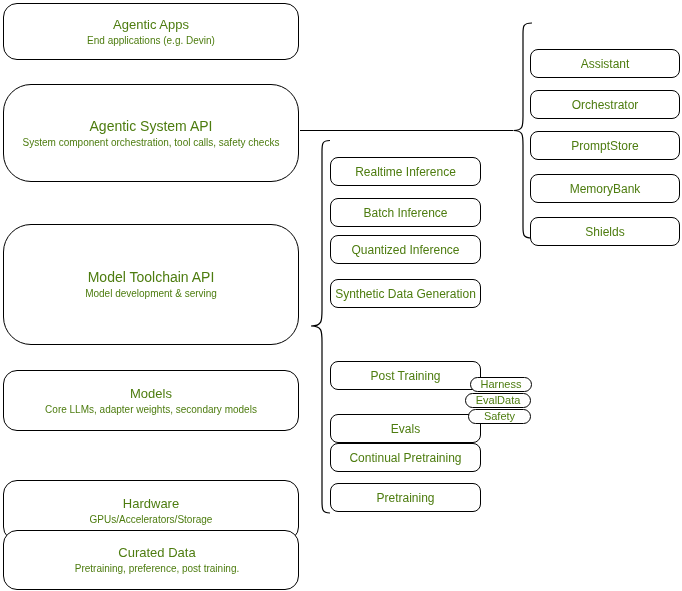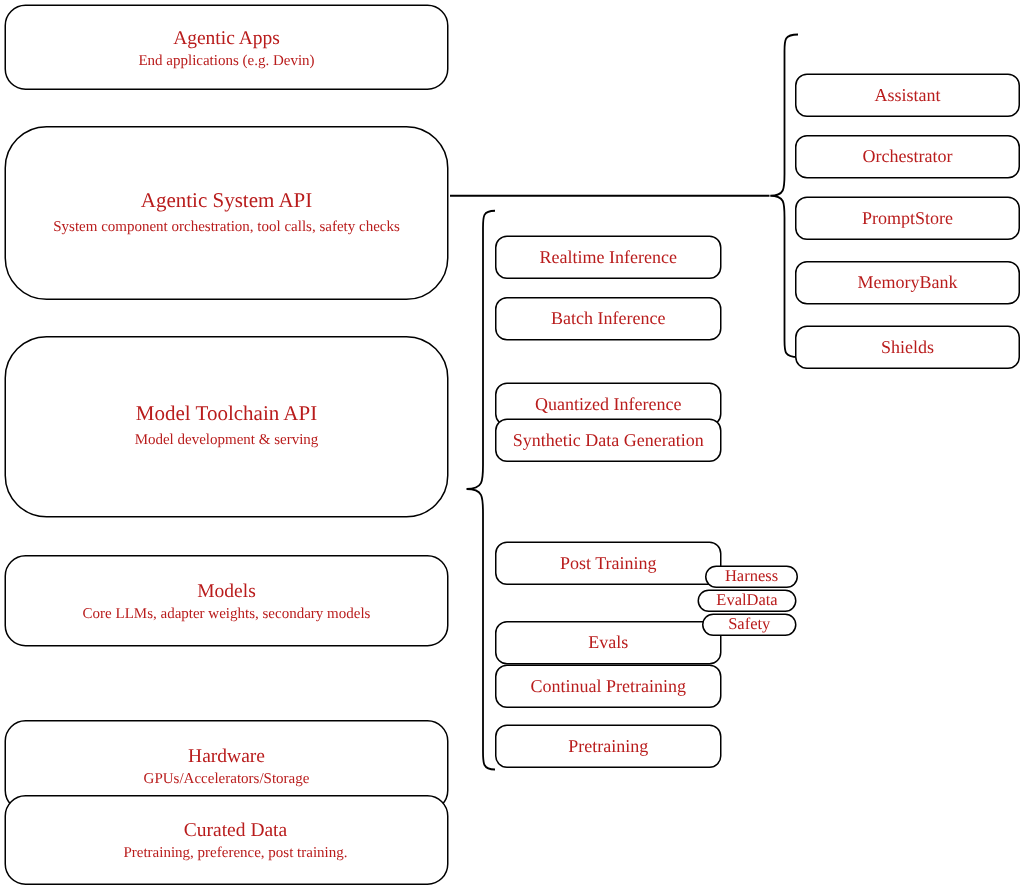--- a/index.html
+++ b/index.html
@@ -5,22 +5,22 @@
   html, body {
     margin: 0;
     padding: 0;
     background: #ffffff;
   }
   #canvas {
     position: relative;
     width: 682px;
     height: 591px;
     background: #ffffff;
-    font-family: Liberation Serif, serif;
-    color: #b91c1c;
+    font-family: Liberation Sans, sans-serif;
+    color: #4d7c0f;
     overflow: hidden;
   }
   #wires {
     position: absolute;
     left: 0; top: 0;
     width: 682px; height: 591px;
     z-index: 1;
   }
   .layer-box {
     position: absolute;
@@ -81,21 +81,21 @@
     <path d="M300 130.5 L513 130.5" fill="none" stroke="#000000" stroke-width="1.2"></path>
     <path d="M532 23 C523 23 523 26.5 523 34 L523 116 C523 126 523 130.5 513.5 130.5 C523 130.5 523 135 523 145 L523 227 C523 234.5 523 238 532 238" fill="none" stroke="#000000" stroke-width="1.2"></path>
     <path d="M330 140.5 C322 140.5 322 144 322 152 L322 310 C322 321 322 326 311 326 C322 326 322 331 322 342 L322 501 C322 509 322 513 330 513" fill="none" stroke="#000000" stroke-width="1.2"></path>
   </svg>
 
   <div class="layer-box r14" style="top:3px; height:57px;">
     <div class="layer-title">Agentic Apps</div>
     <div class="layer-subtitle">End applications (e.g. Devin)</div>
   </div>
 
-  <div class="layer-box r28" style="top:84px; height:116px;">
+  <div class="layer-box r28" style="top:84px; height:98px;">
     <div class="layer-title lg">Agentic System API</div>
     <div class="layer-subtitle">System component orchestration, tool calls, safety checks</div>
   </div>
 
   <div class="layer-box r28" style="top:224px; height:121px;">
     <div class="layer-title lg">Model Toolchain API</div>
     <div class="layer-subtitle">Model development &amp; serving</div>
   </div>
 
   <div class="layer-box r14" style="top:370px; height:61px;">
@@ -112,21 +112,21 @@
     <div class="layer-title">Curated Data</div>
     <div class="layer-subtitle">Pretraining, preference, post training.</div>
   </div>
 
   <div class="node mid-node" style="top:144px;">
       <span>Realtime Inference</span>
     </div>
   <div class="node mid-node" style="top:185px;">
       <span>Batch Inference</span>
     </div>
-  <div class="node mid-node" style="top:242px;">
+  <div class="node mid-node" style="top:222px;">
       <span>Quantized Inference</span>
     </div>
   <div class="node mid-node" style="top:266px;">
       <span>Synthetic Data Generation</span>
     </div>
   <div class="node mid-node" style="top:348px;">
       <span>Post Training</span>
     </div>
   <div class="node mid-node" style="top:401px;">
       <span>Evals</span>

